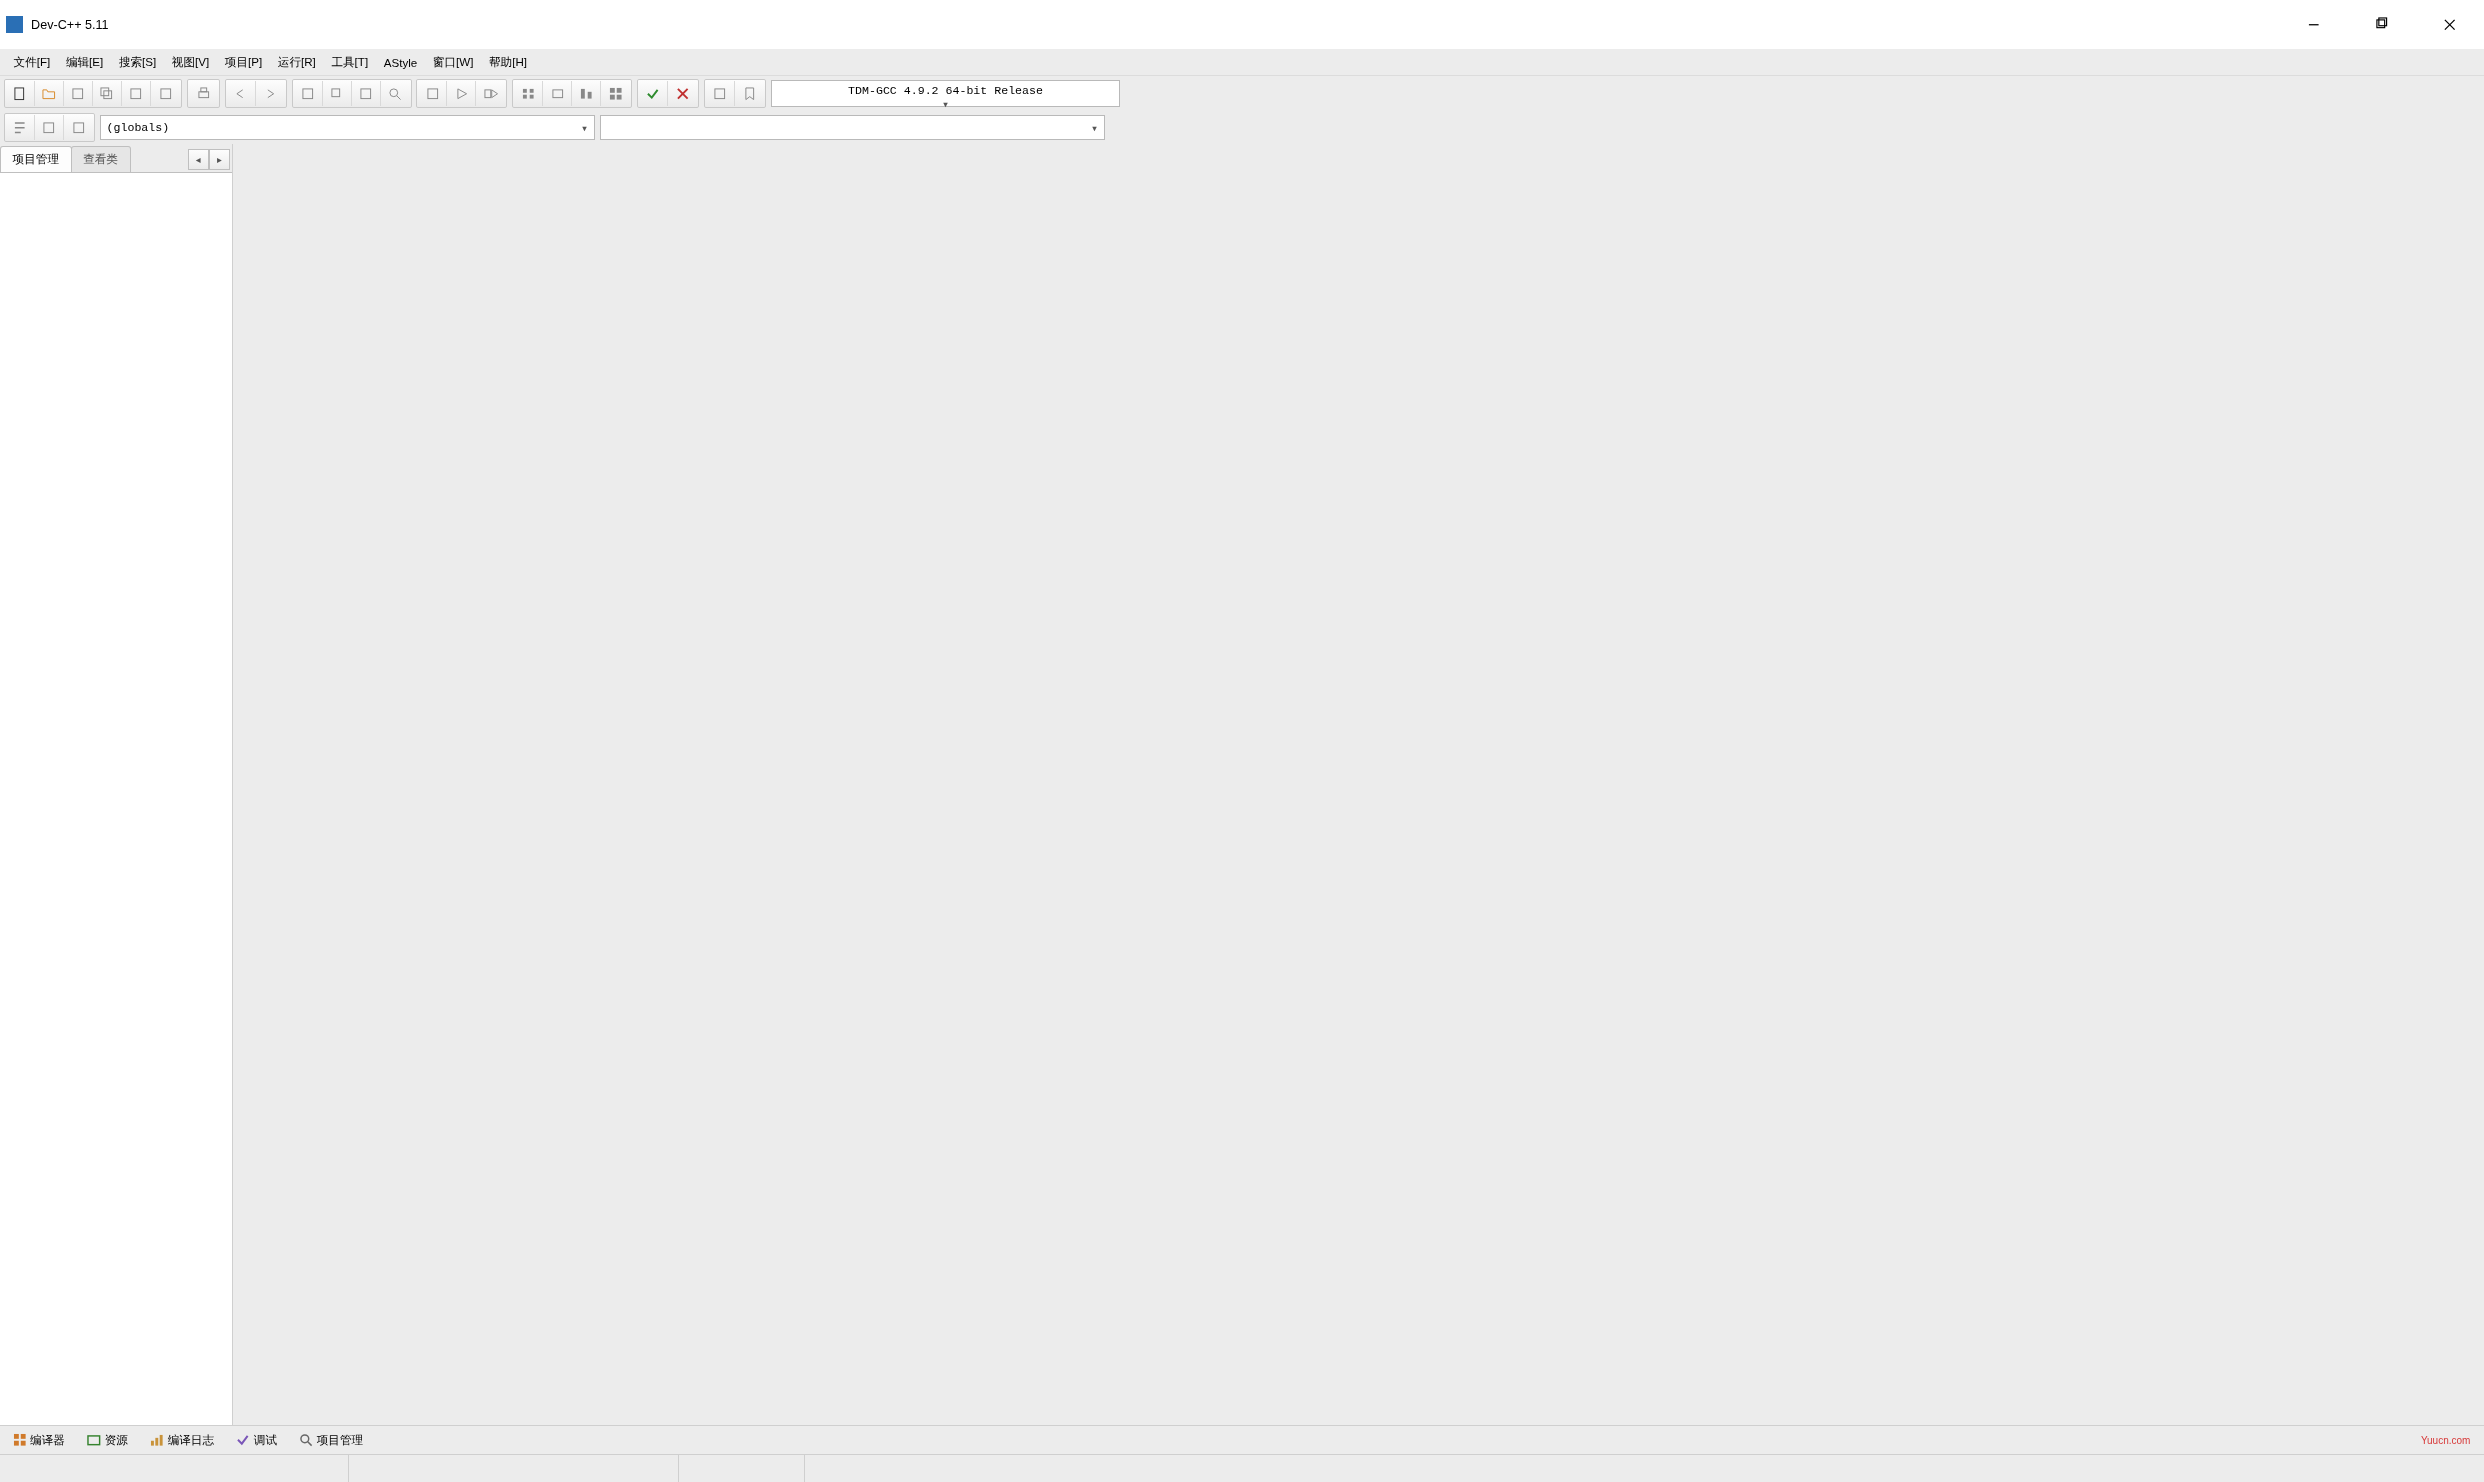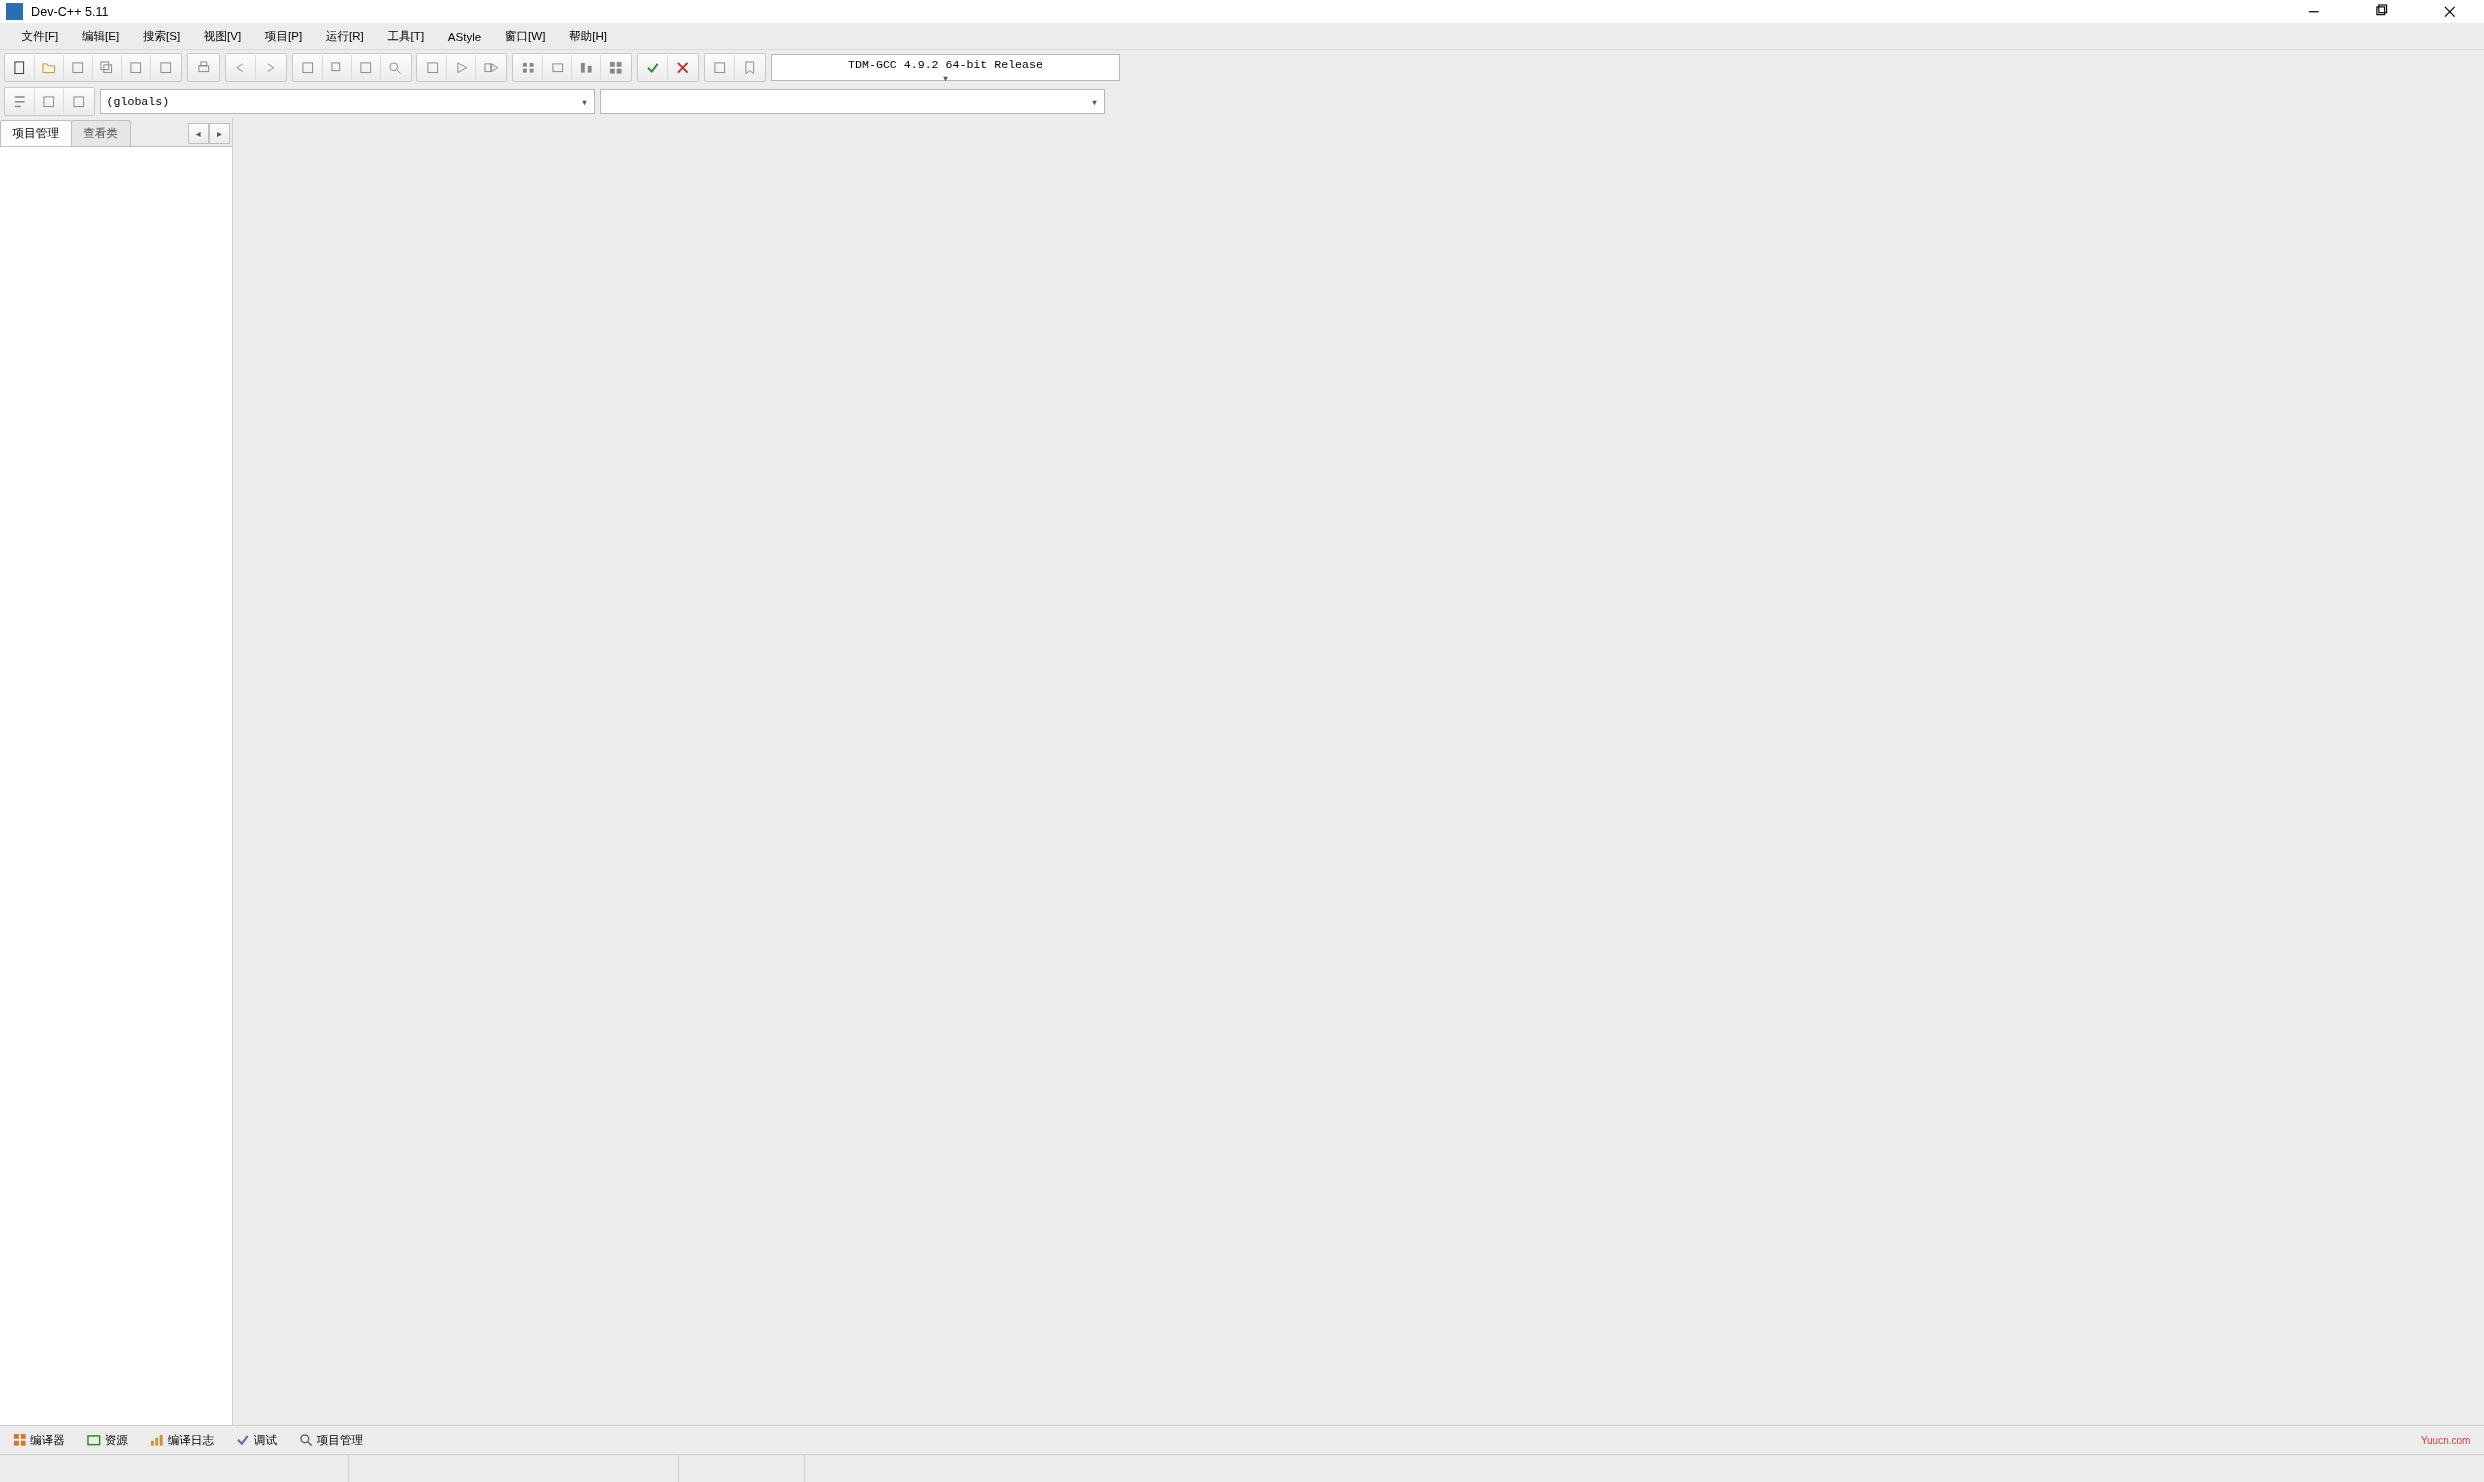--- a/index.html
+++ b/index.html
@@ -9,21 +9,21 @@
   background: #f0f0f0;
   width: 2484px;
   height: 1483px;
   overflow: hidden;
   display: flex;
   flex-direction: column;
 }
 
 
 .titlebar {
-  height: 23px;
+  height: 49px;
   background: #ffffff;
   display: flex;
   align-items: center;
   padding-left: 5.8px;
 }
 .titlebar .app-icon {
   width: 17.5px; height: 17.5px;
   background: #2a6fb5;
   margin-right: 7.8px;
   display: inline-block;
@@ -52,21 +52,20 @@
   background: #ececec;
   display: flex;
   align-items: center;
   padding-left: 5.8px;
   border-bottom: 1px solid #dcdcdc;
 }
 .menubar .menu-item {
   padding: 3.9px 7.8px;
   font-size: 11.6px;
   color: #000;
-  margin-left: 8px;
 }
 
 
 .toolbar {
   height: 35px;
   background: #ececec;
   display: flex;
   align-items: center;
   padding: 2.9px 3.9px;
   gap: 1px;

